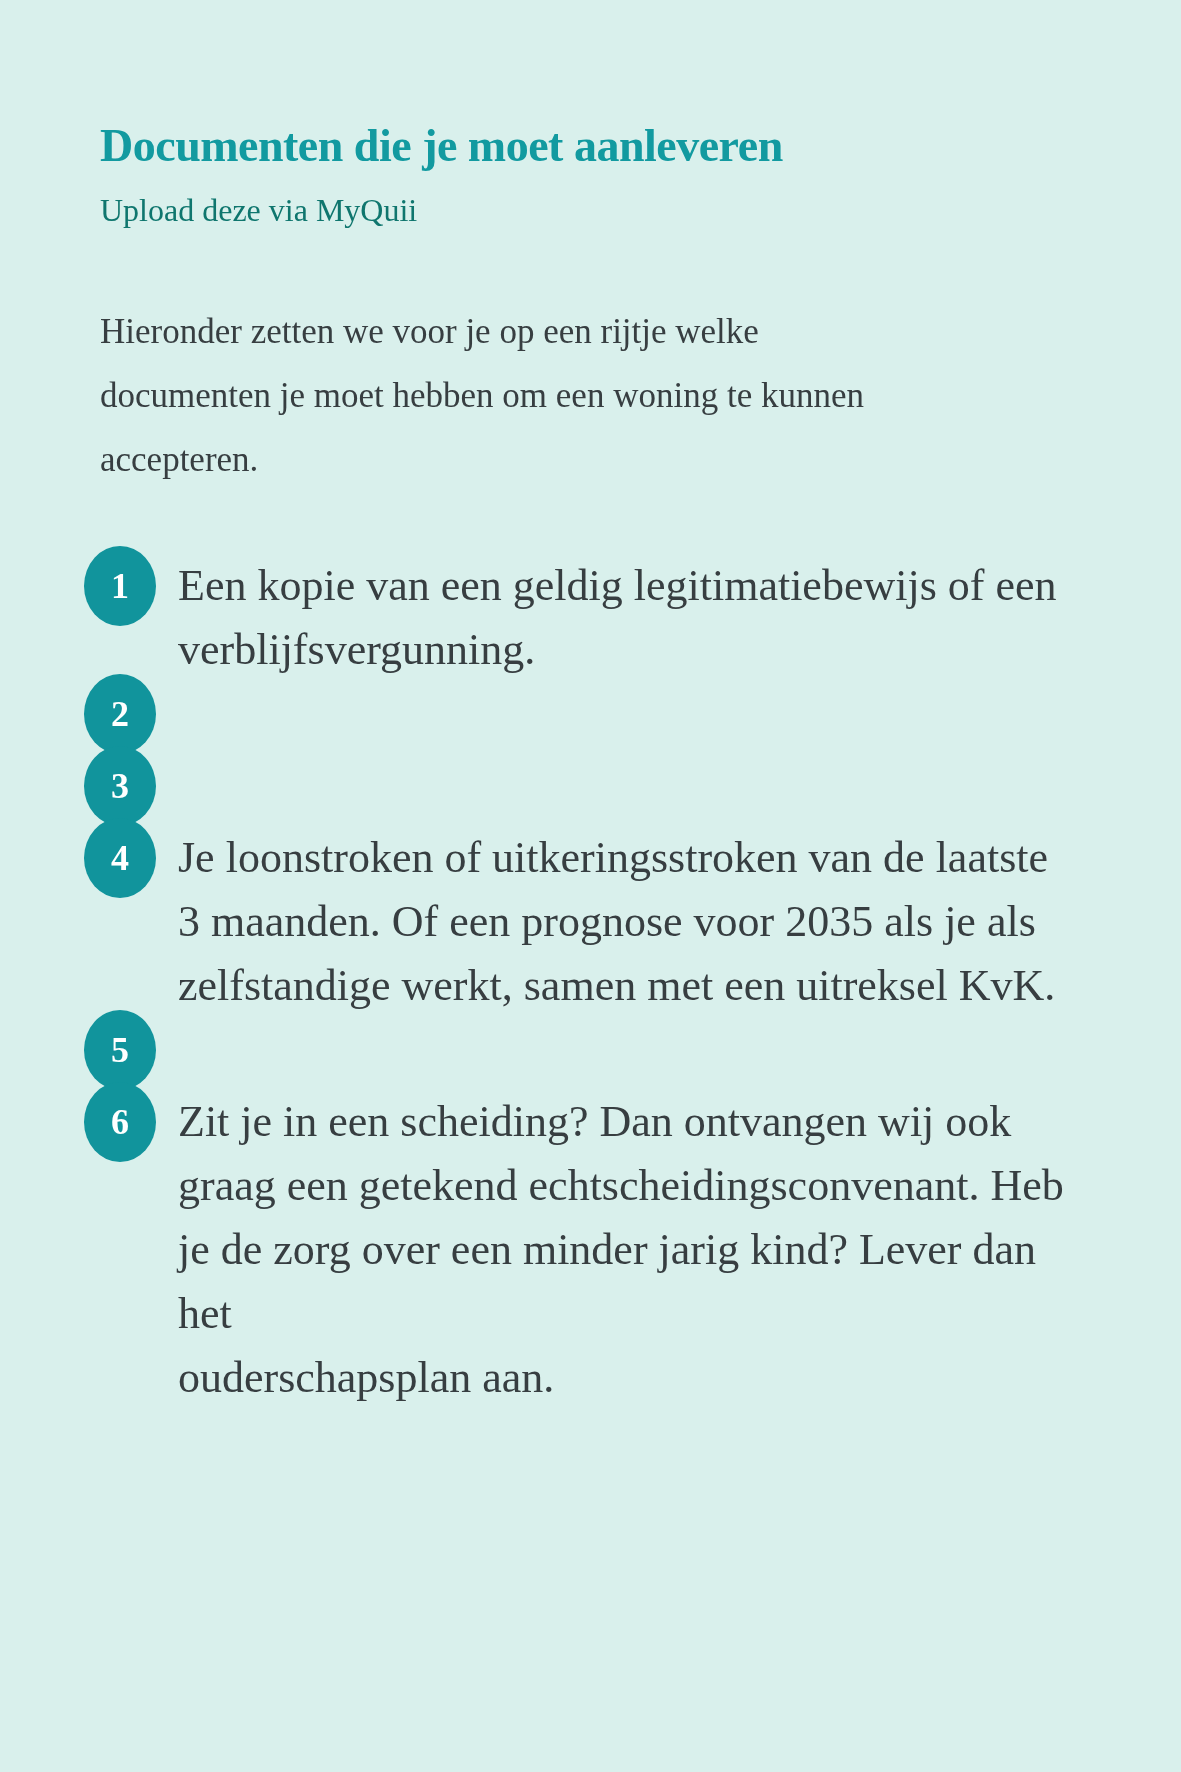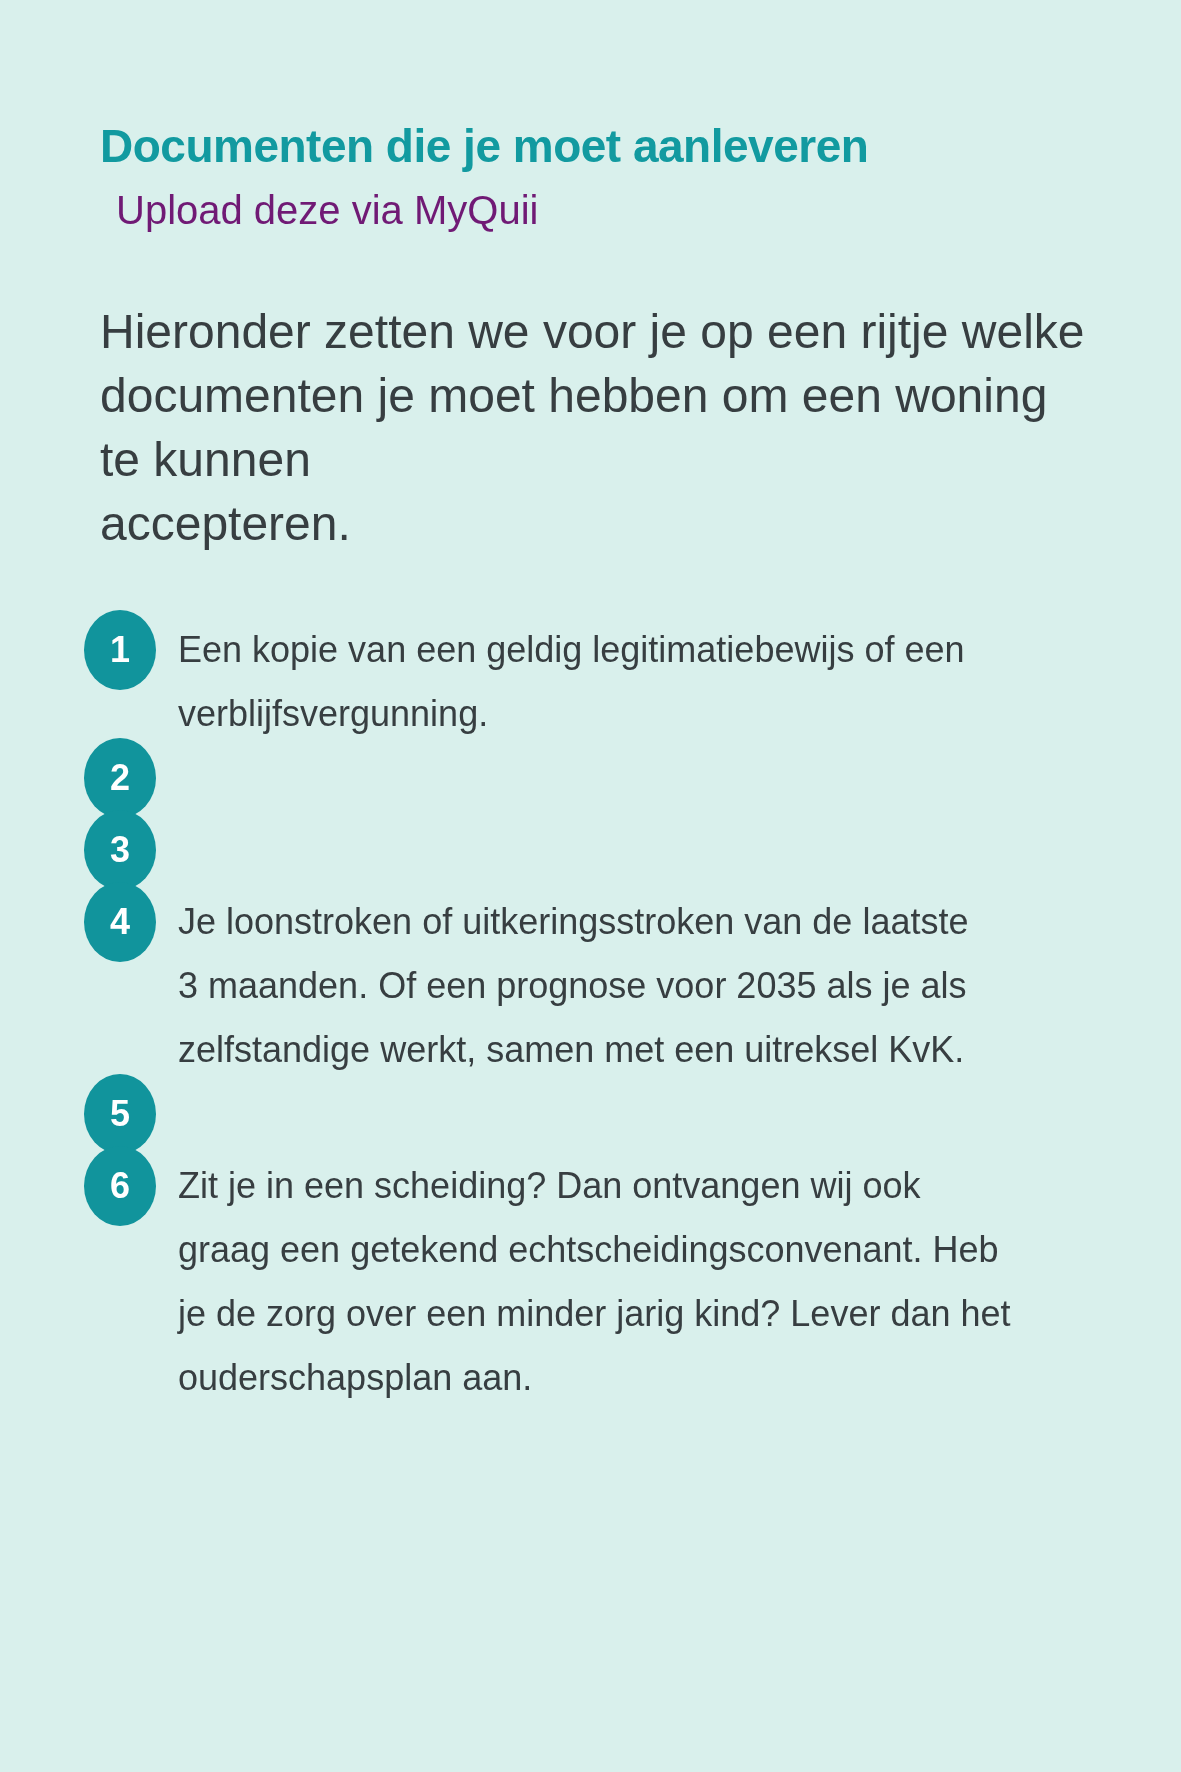--- a/index.html
+++ b/index.html
@@ -11,39 +11,40 @@
     height: 1772px;
     background: #d9f0ec;
     font-family: "Liberation Sans", "DejaVu Sans", sans-serif;
     overflow: hidden;
   }
   .page {
     box-sizing: border-box;
     width: 1181px;
     height: 1516px;
     padding: 118px 90px 0 100px;
+    font-family: Liberation Serif, serif;
   }
   h1.page-title {
     margin: 0;
     font-size: 46px;
     line-height: 56px;
     font-weight: 700;
     letter-spacing: -0.5px;
     color: #129aa0;
   }
   .page-subtitle {
-    margin: 10px 0 0 16px;
-    font-size: 40px;
+    margin: 10px 0 0 0;
+    font-size: 32px;
     line-height: 52px;
     font-weight: 400;
-    color: #701a75;
+    color: #0f766e;
   }
   .intro {
     margin: 64px 0 0 0;
-    font-size: 48px;
+    font-size: 35px;
     line-height: 64px;
     color: #373e41;
     white-space: pre-line;
   }
   ol.doc-list {
     list-style: none;
     margin: 62px 0 0 0;
     padding: 0;
   }
   li.doc-item {
@@ -59,21 +60,21 @@
     background: #11949c;
     color: #ffffff;
     font-size: 36px;
     font-weight: 700;
     display: flex;
     align-items: center;
     justify-content: center;
   }
   .item-text {
     margin-left: 22px;
-    font-size: 36px;
+    font-size: 44px;
     line-height: 64px;
     color: #373e41;
     white-space: pre-line;
   }
 </style>
 </head>
 <body>
 
 <div class="page">
   <h1 class="page-title">Documenten die je moet aanleveren</h1>

